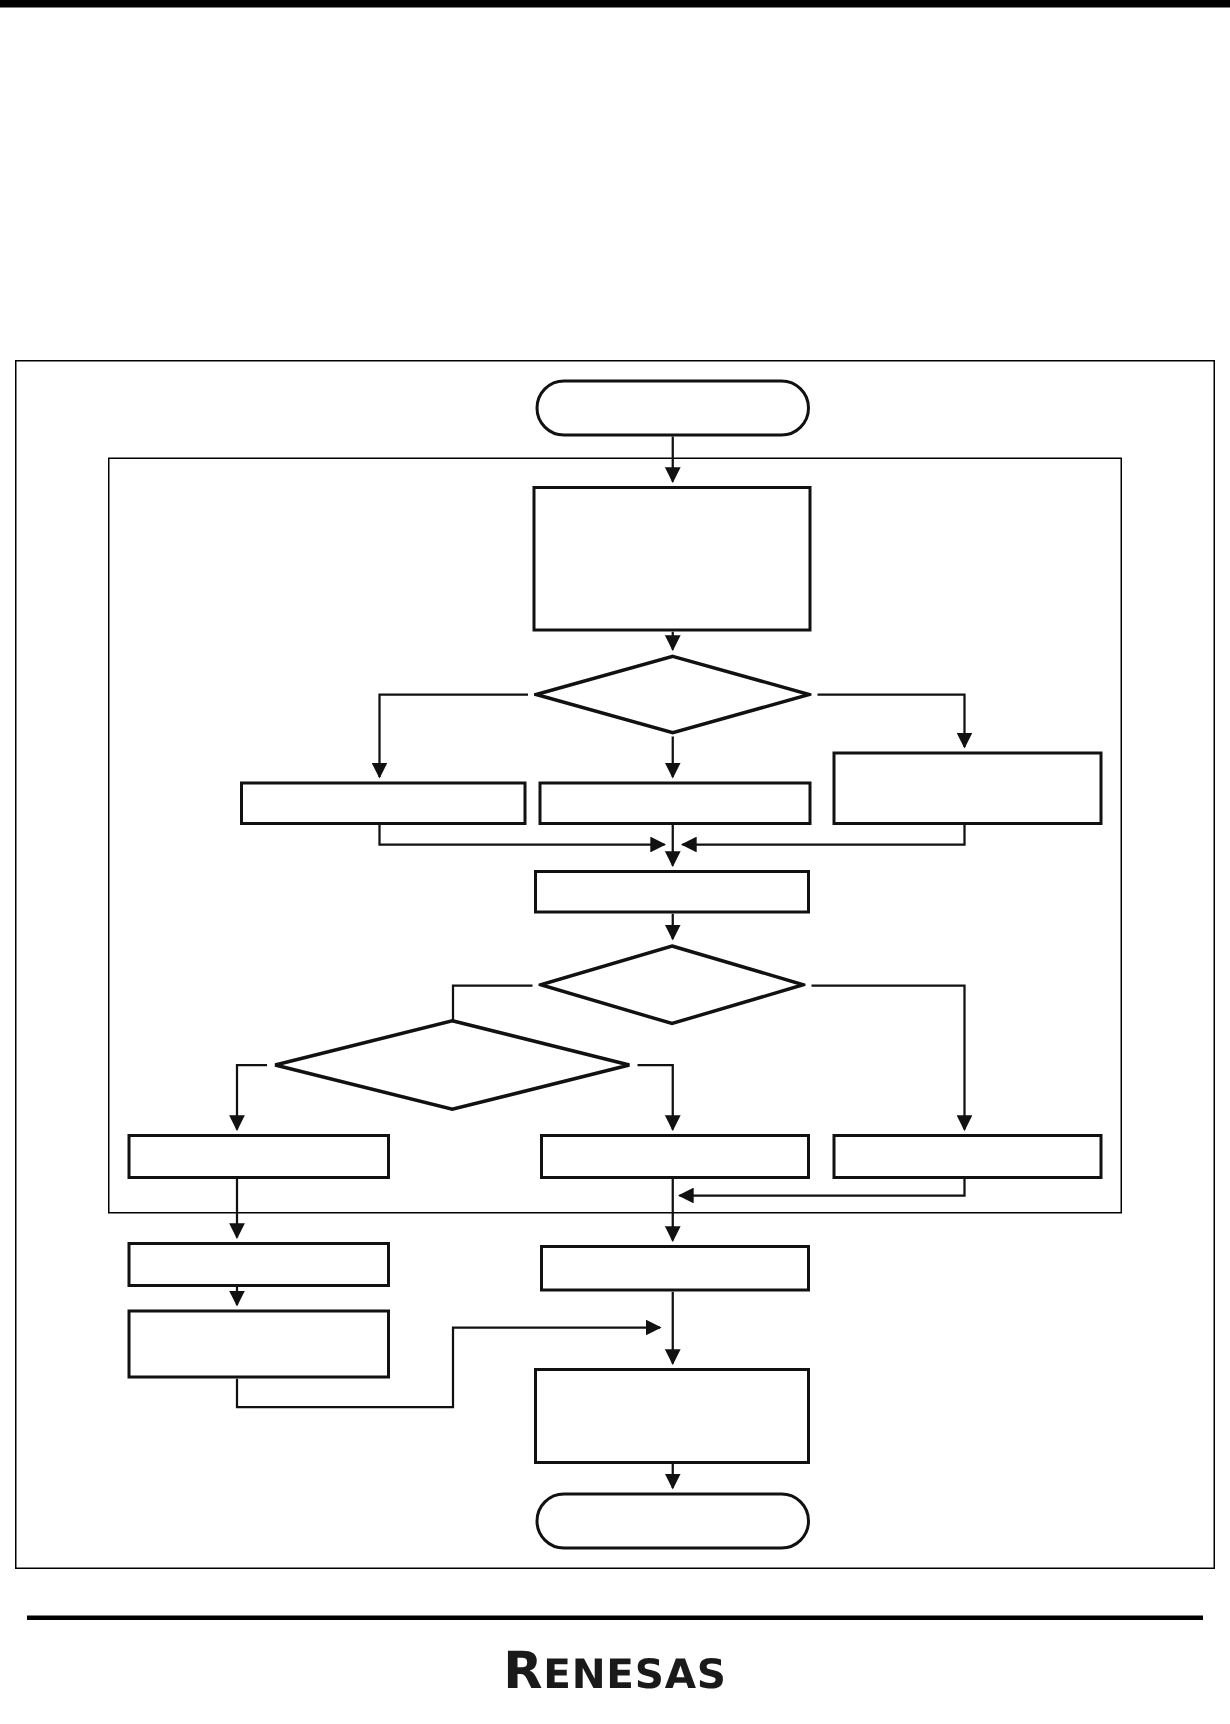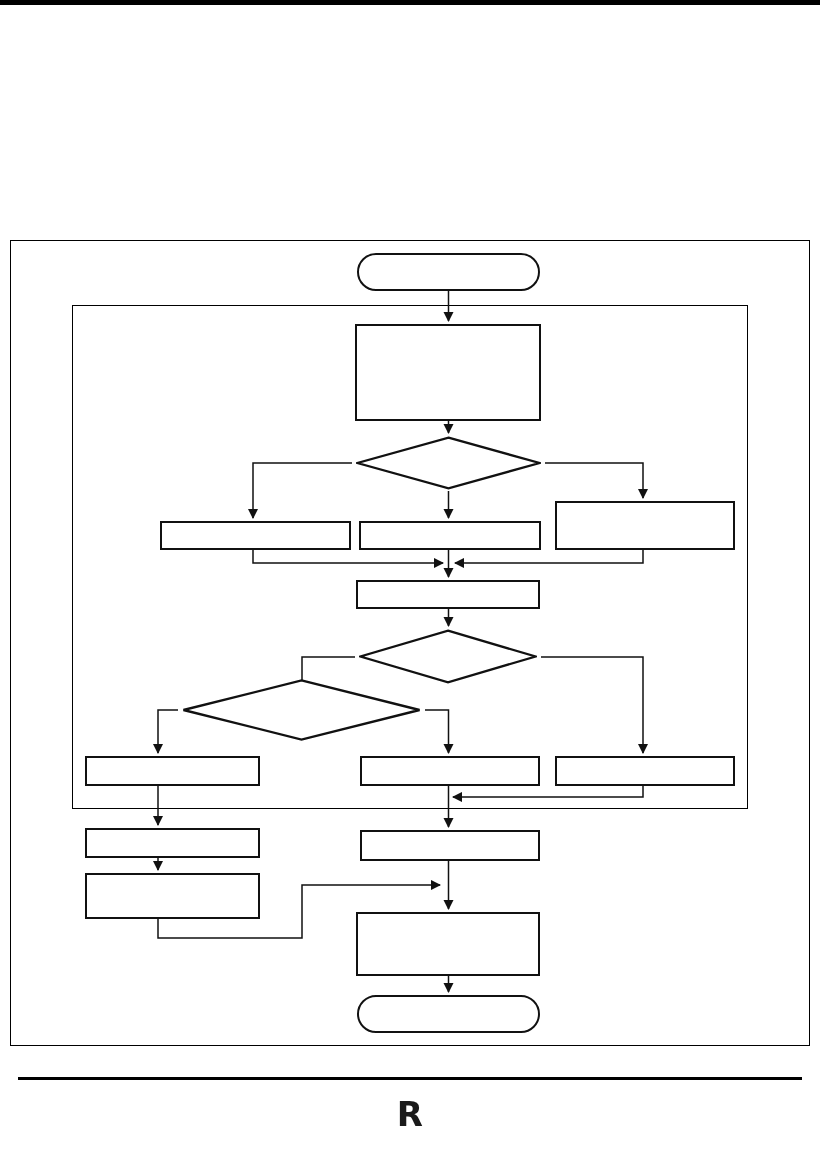--- a/index.html
+++ b/index.html
@@ -264,16 +264,17 @@
 
   <div class="node term" style="left:357px; top:995px; width:183px; height:38px;">
     <span></span>
   </div>
 
   <div class="bottom-rule"></div>
 
   <div class="logo-wrap">
     <span class="logo">
       <span class="r-mark">R</span>
+        <span class="rest">ENESAS</span>
     </span>
   </div>
 
 </div>
 
 </body></html>

